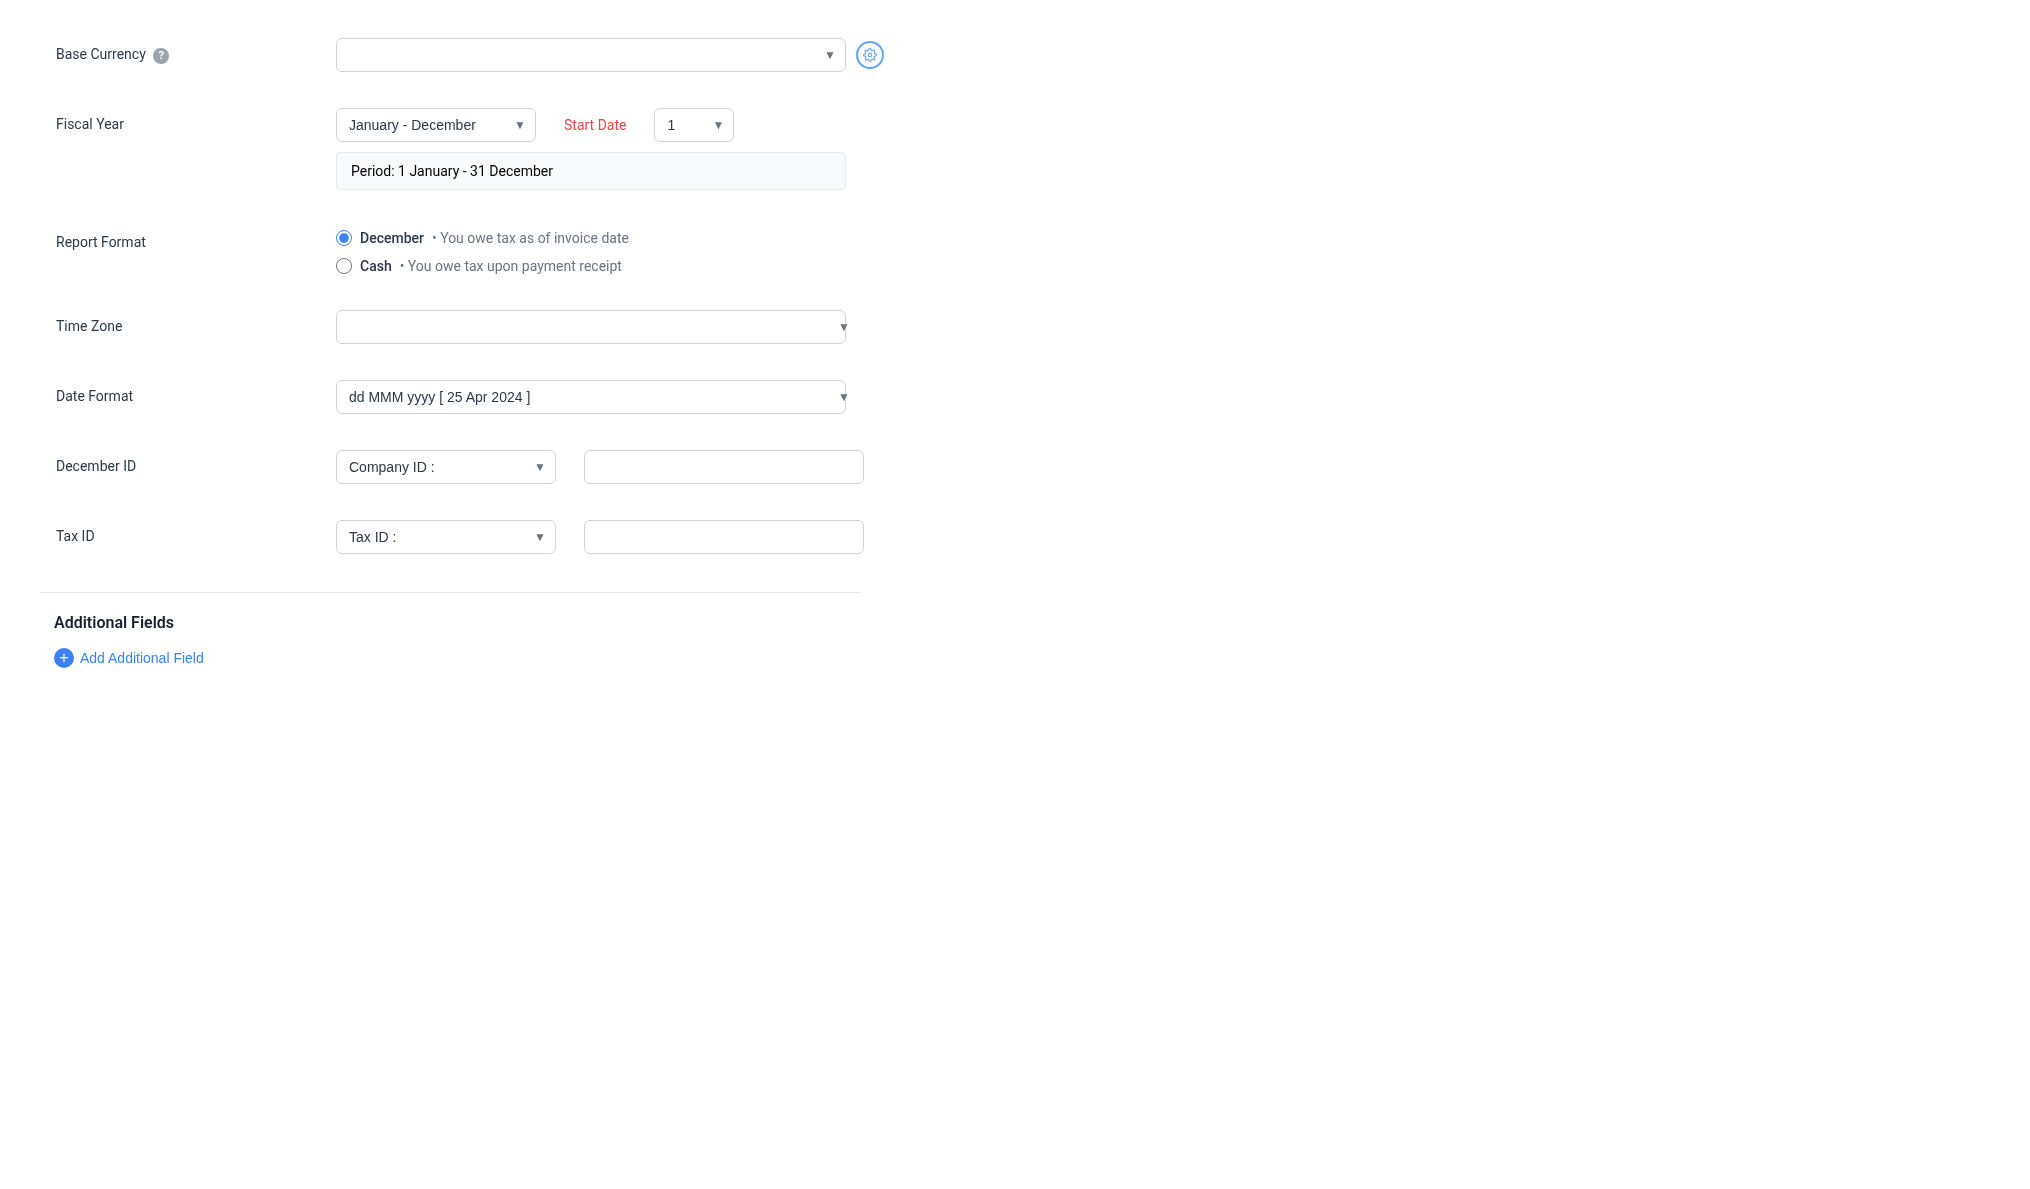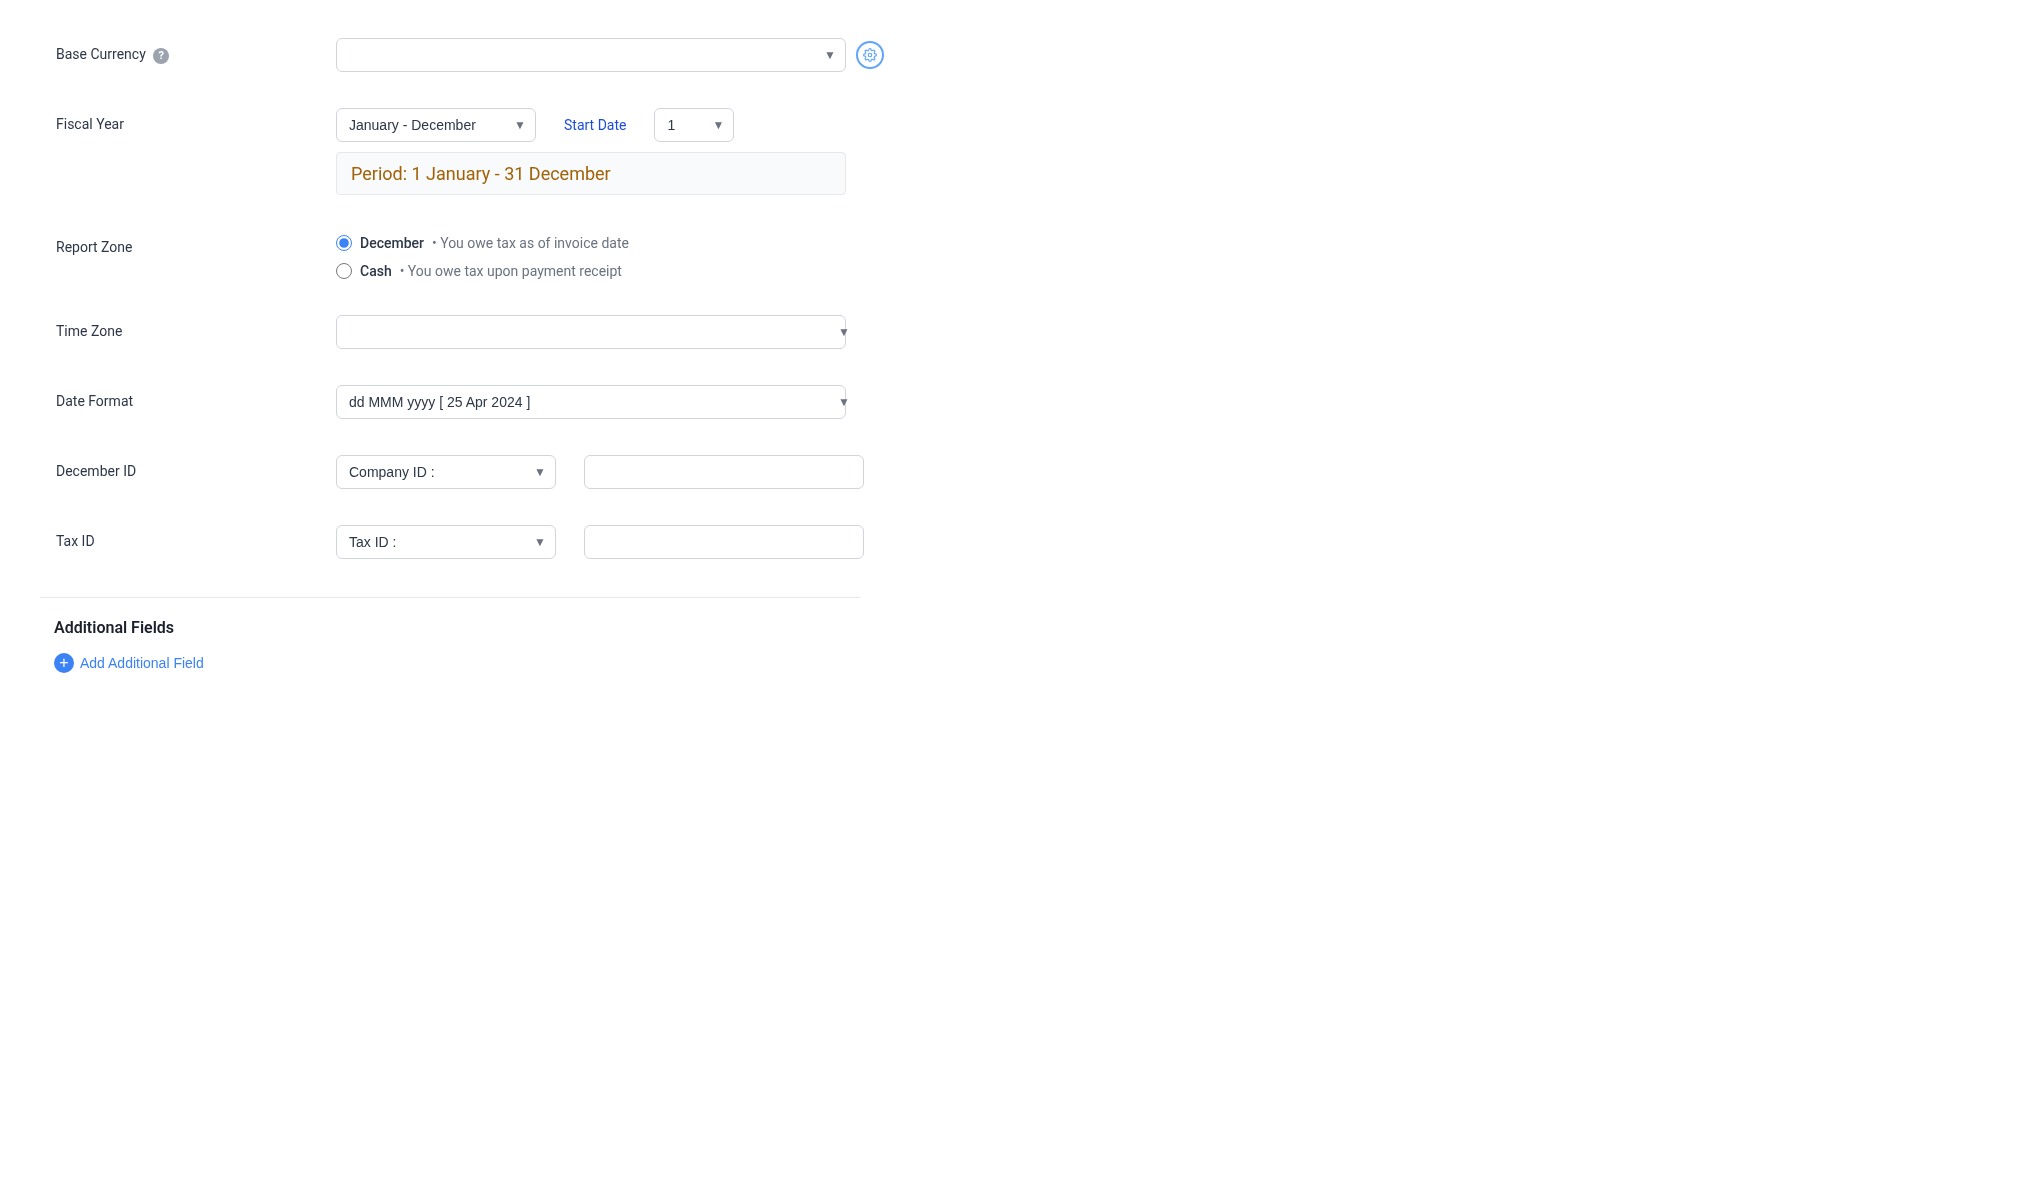--- a/index.html
+++ b/index.html
@@ -85,31 +85,31 @@
     .select-fiscal {
       width: 200px;
     }
 
     .select-start-day {
       width: 80px;
     }
 
     .start-date-label {
       font-size: 14px;
-      color: #1d4ed8;
+      color: #ef4444;
       white-space: nowrap;
     }
 
     .period-display {
       background: #f9fafb;
       border: 1px solid #e5e7eb;
       border-radius: 4px;
       padding: 10px 14px;
-      font-size: 18px;
-      color: #a16207;
+      font-size: 14px;
+      color: #000000;
       width: 100%;
       max-width: 510px;
     }
 
     .radio-group {
       display: flex;
       flex-direction: column;
       gap: 12px;
       padding-top: 4px;
     }
@@ -330,21 +330,21 @@
             <option value="3">3</option>
           </select>
           <span class="select-chevron">▼</span>
         </div>
       </div>
       <div class="period-display">Period: 1 January - 31 December</div>
     </div>
   </div>
 
   <div class="form-row">
-    <div class="form-label">Report Zone</div>
+    <div class="form-label">Report Format</div>
     <div class="form-controls">
       <div class="radio-group">
         <label class="radio-option">
           <input type="radio" name="reportBasis" value="accrual" checked="" style="">
           <span class="radio-label-main">December</span>
           <span class="radio-label-desc">• You owe tax as of invoice date</span>
         </label>
         <label class="radio-option">
           <input type="radio" name="reportBasis" value="cash" style="">
           <span class="radio-label-main">Cash</span>

